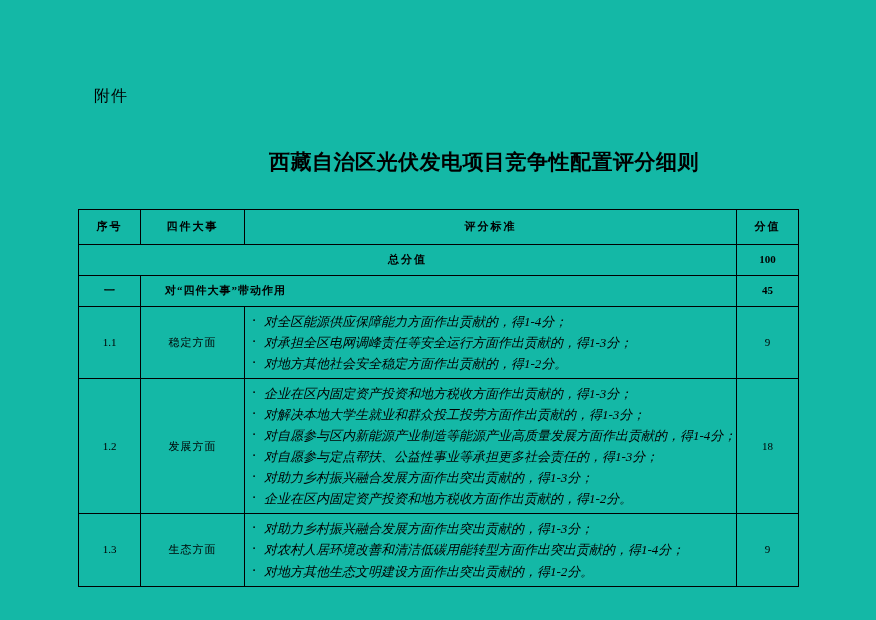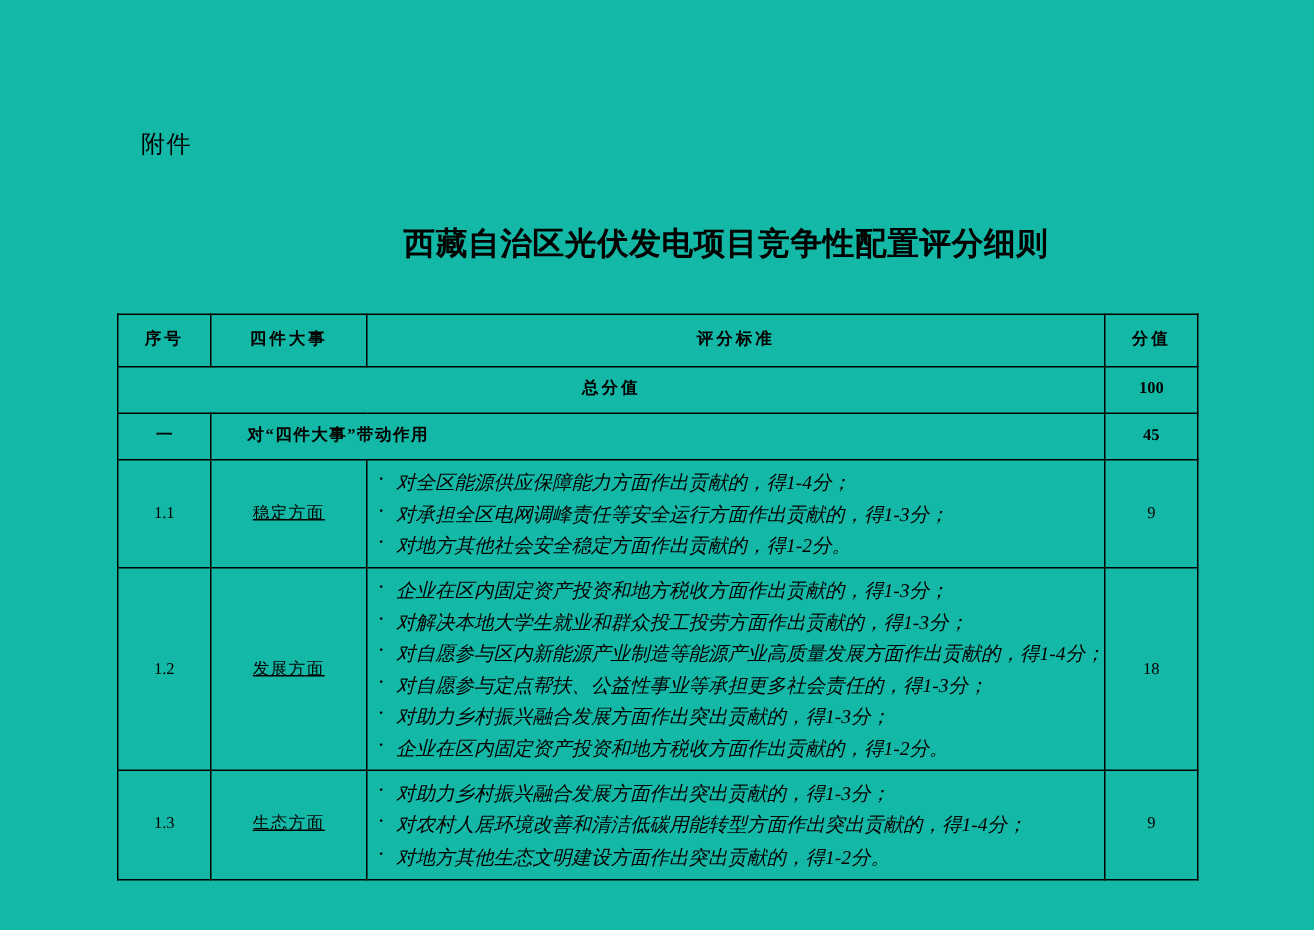--- a/index.html
+++ b/index.html
@@ -98,21 +98,20 @@
     letter-spacing: 1px;
   }
   td.idx {
     text-align: center;
     font-size: 11px;
   }
   td.metric {
     text-align: center;
     font-size: 12px;
     letter-spacing: 1px;
-    text-decoration: underline;
   }
   td.points {
     text-align: center;
     font-size: 12px;
   }
   ul.crit {
     margin: 0;
     padding: 0;
     list-style: none;
   }

